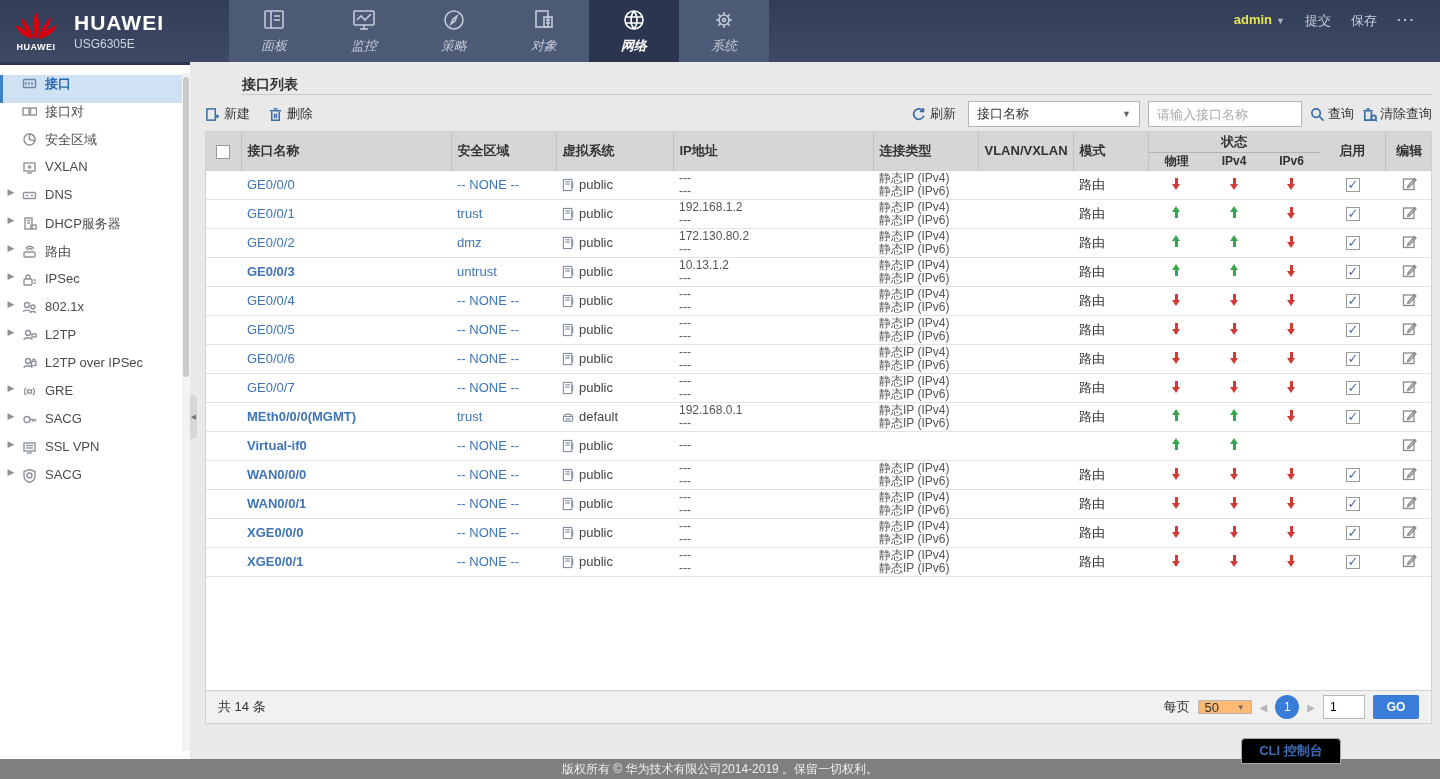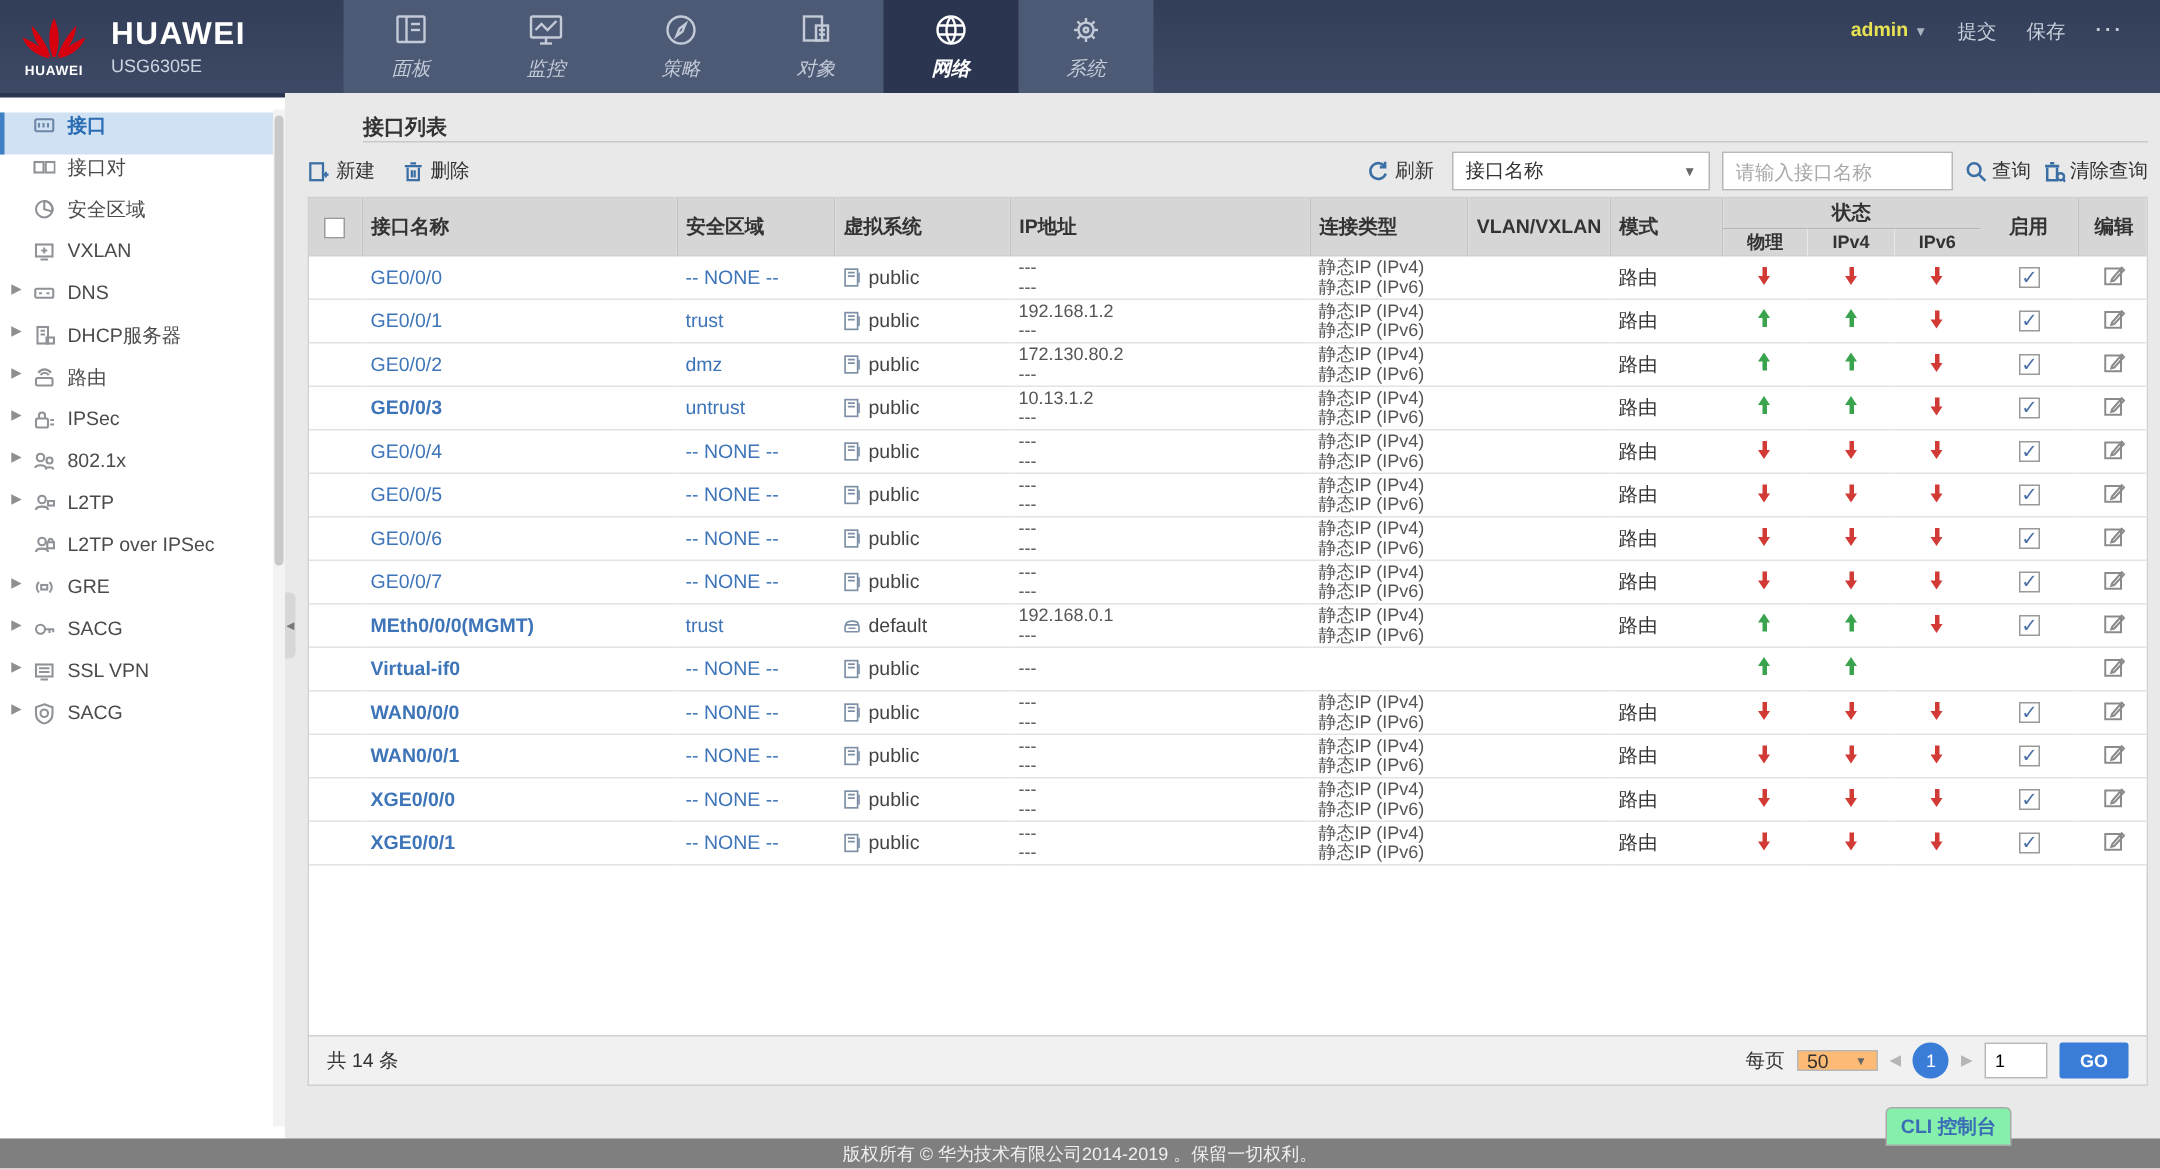--- a/index.html
+++ b/index.html
@@ -88,21 +88,21 @@
   
   .table-footer { height:34px; background:#f1f1f1; border:1px solid #d0d0d0; display:flex; align-items:center; padding:0 12px; }
   .pager { margin-left:auto; display:flex; align-items:center; gap:8px; }
   .pp-select { width:54px; height:14px; background:#fdba74; border:1px solid #b7b7b7; display:flex; align-items:center; padding:0 6px; cursor:pointer; }
   .pp-select .sel-caret { margin-left:auto; font-size:8px; color:#666; }
   .pg-arrow { font-size:10px; color:#b5b5b5; cursor:pointer; }
   .pg-current { width:24px; height:24px; border-radius:50%; background:#3a7dd8; color:#fff; display:flex; align-items:center; justify-content:center; font-size:12px; cursor:pointer; }
   .pg-input { width:42px; height:24px; border:1px solid #b7b7b7; padding:0 6px; font-size:12px; font-family:inherit; }
   .go-btn { width:46px; height:24px; background:#3a7dd8; border:none; color:#fff; font-size:12px; font-weight:bold; border-radius:2px; cursor:pointer; font-family:inherit; }
 
-  .cli-btn { position:absolute; right:99px; bottom:15px; width:84px; height:26px; background:#86efac; border:1px solid #a9a9a9; border-radius:4px 4px 0 0; color:#3a6db5; font-weight:bold; font-size:13px; display:flex; align-items:center; justify-content:center; cursor:pointer; z-index:4; }
+  .cli-btn { position:absolute; right:99px; bottom:15px; width:100px; height:26px; background:#000000; border:1px solid #a9a9a9; border-radius:4px 4px 0 0; color:#3a6db5; font-weight:bold; font-size:13px; display:flex; align-items:center; justify-content:center; cursor:pointer; z-index:4; }
   .bottom-bar { position:absolute; left:0; bottom:0; width:1440px; height:20px; background:#7f7f7f; color:#efefef; font-size:12px; display:flex; align-items:center; justify-content:center; z-index:3; }
 </style>
 </head>
 <body>
 
 <div class="topbar">
   <div class="logo-area">
     <div class="hw-logo">
       <svg width="44" height="30" viewBox="0 0 44 30">
         <g fill="#d6000f">

